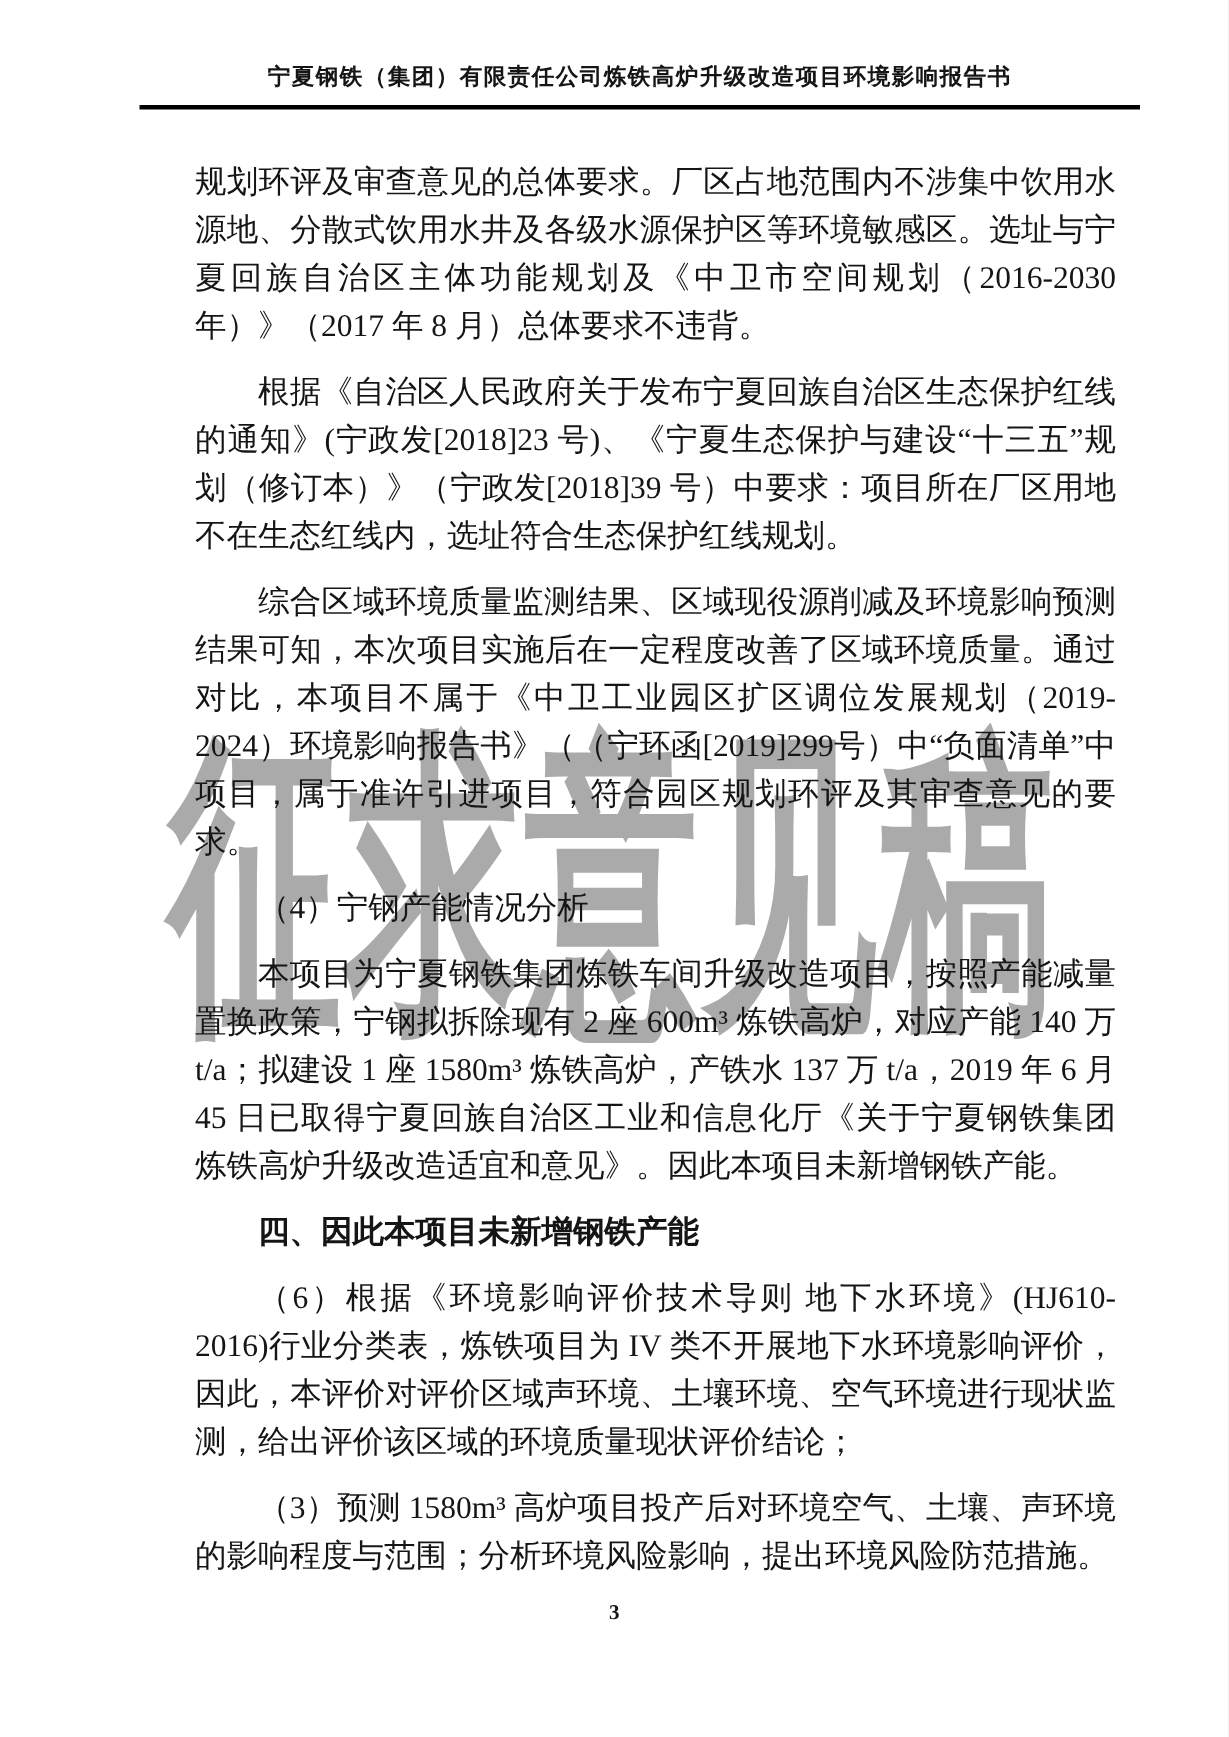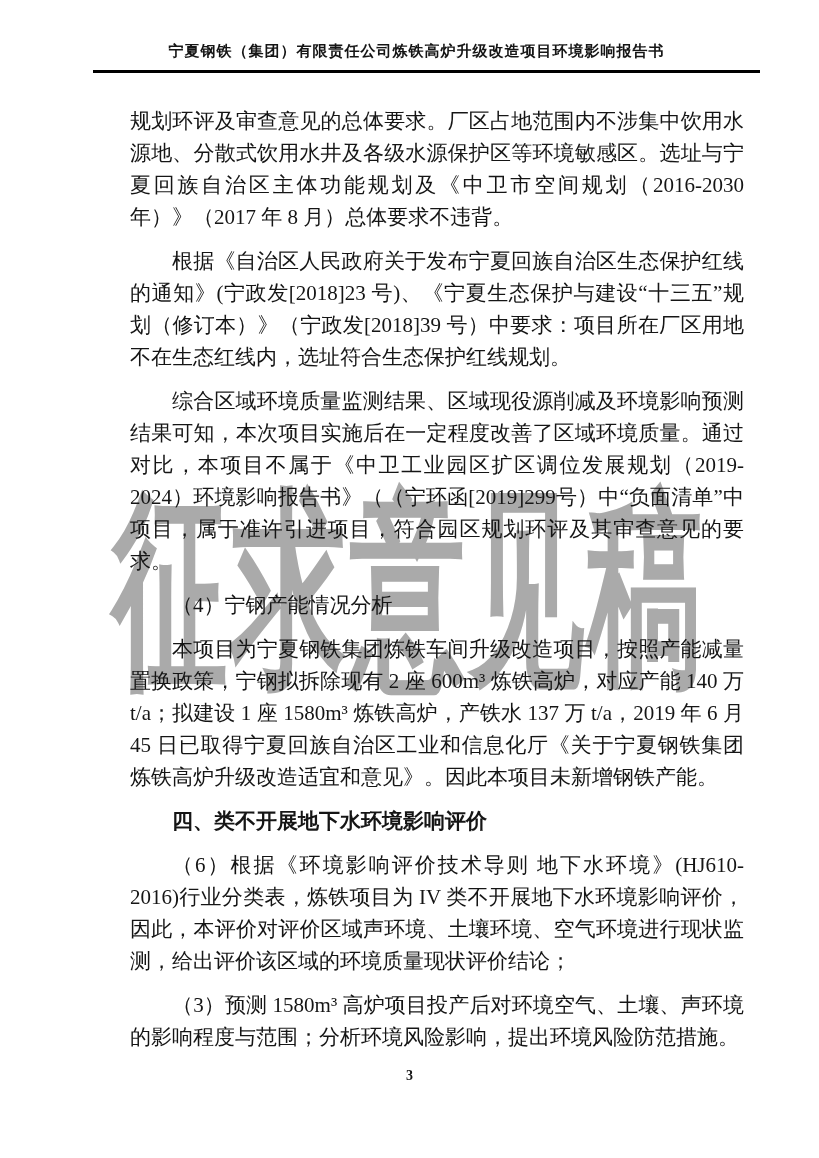--- a/index.html
+++ b/index.html
@@ -21,21 +21,21 @@
     font-weight:bold;
     color:#aaaaaa;
     white-space:nowrap;
     letter-spacing:6px;
     transform:scaleX(0.545);
     transform-origin:left top;
     user-select:none;
   }
   .header-title {
     position:absolute;
-    left:83px; top:42px; width:667px;
+    left:93px; top:42px; width:667px;
     z-index:1;
     text-align:center;
     font-size:15px;
     font-weight:bold;
     letter-spacing:1px;
   }
   .header-rule {
     position:absolute;
     left:93px; top:70px; width:667px; height:3px;
     background:#000;
@@ -71,20 +71,20 @@
   <div class="header-title">宁夏钢铁（集团）有限责任公司炼铁高炉升级改造项目环境影响报告书</div>
 
   <div class="header-rule"></div>
 
   <div class="content">
     <p class="no-indent">规划环评及审查意见的总体要求。厂区占地范围内不涉集中饮用水源地、分散式饮用水井及各级水源保护区等环境敏感区。选址与宁夏回族自治区主体功能规划及《中卫市空间规划（2016-2030 年）》（2017 年 8 月）总体要求不违背。</p>
     <p>根据《自治区人民政府关于发布宁夏回族自治区生态保护红线的通知》(宁政发[2018]23 号)、《宁夏生态保护与建设“十三五”规划（修订本）》（宁政发[2018]39 号）中要求：项目所在厂区用地不在生态红线内，选址符合生态保护红线规划。</p>
     <p>综合区域环境质量监测结果、区域现役源削减及环境影响预测结果可知，本次项目实施后在一定程度改善了区域环境质量。通过对比，本项目不属于《中卫工业园区扩区调位发展规划（2019-2024）环境影响报告书》（（宁环函[2019]299号）中“负面清单”中项目，属于准许引进项目，符合园区规划环评及其审查意见的要求。</p>
     <p>（4）宁钢产能情况分析</p>
     <p>本项目为宁夏钢铁集团炼铁车间升级改造项目，按照产能减量置换政策，宁钢拟拆除现有 2 座 600m³ 炼铁高炉，对应产能 140 万 t/a；拟建设 1 座 1580m³ 炼铁高炉，产铁水 137 万 t/a，2019 年 6 月 45 日已取得宁夏回族自治区工业和信息化厅《关于宁夏钢铁集团炼铁高炉升级改造适宜和意见》。因此本项目未新增钢铁产能。</p>
-    <p class="bold">四、类不开展地下水环境影响评价</p>
+    <p class="bold">四、因此本项目未新增钢铁产能</p>
     <p>（6）根据《环境影响评价技术导则 地下水环境》(HJ610-2016)行业分类表，炼铁项目为 IV 类不开展地下水环境影响评价，因此，本评价对评价区域声环境、土壤环境、空气环境进行现状监测，给出评价该区域的环境质量现状评价结论；</p>
     <p>（3）预测 1580m³ 高炉项目投产后对环境空气、土壤、声环境的影响程度与范围；分析环境风险影响，提出环境风险防范措施。</p>
   </div>
 
   <div class="page-number">3</div>
 
 </div>
 
 </body></html>

